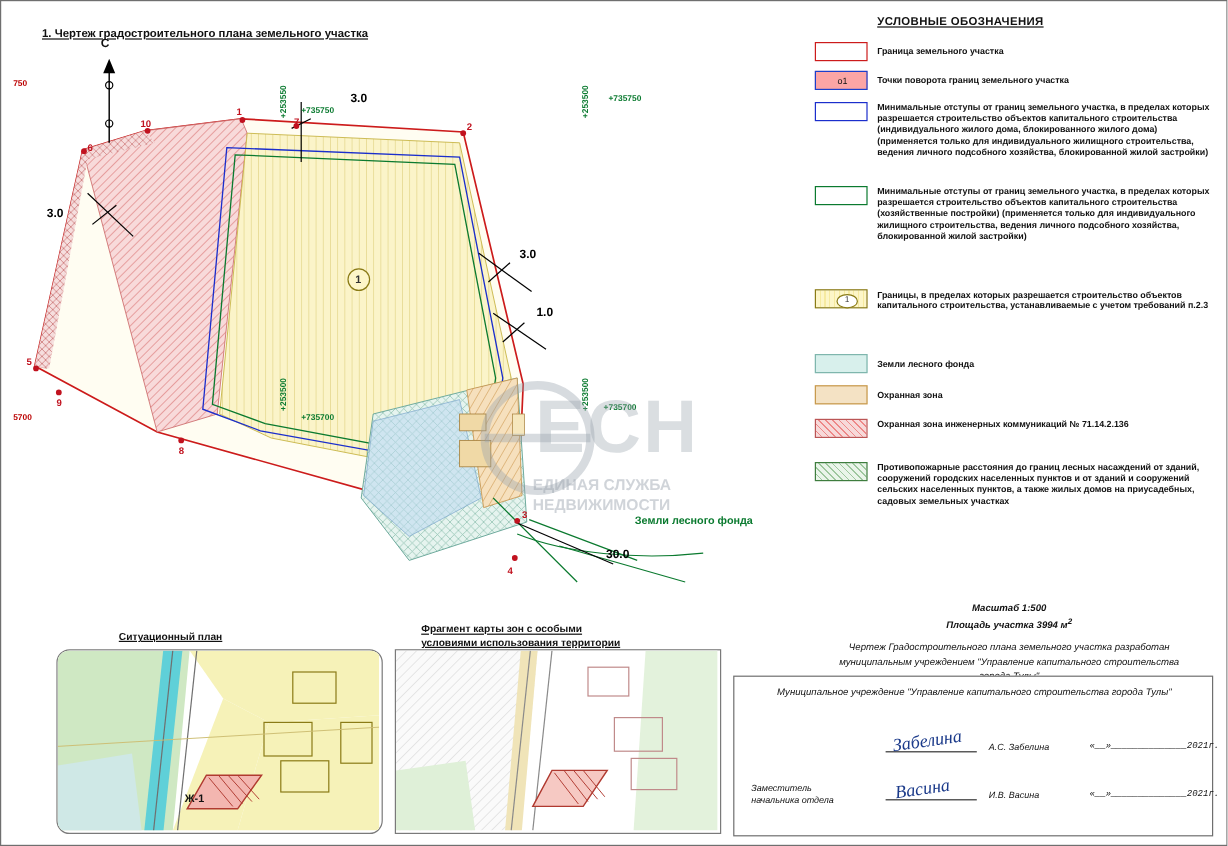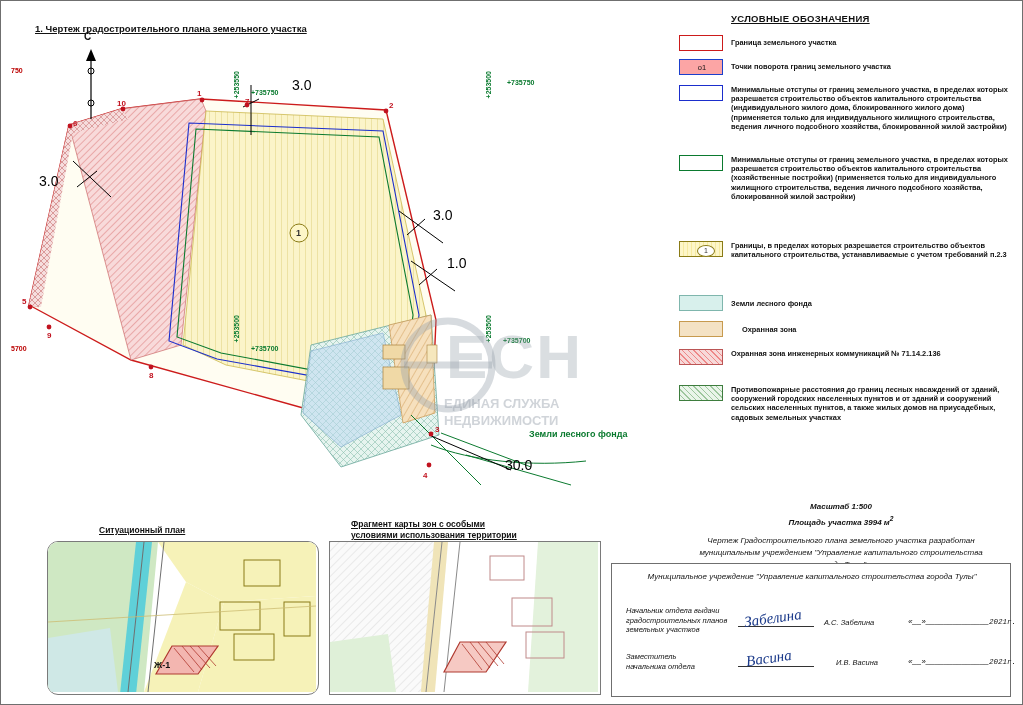--- a/index.html
+++ b/index.html
@@ -78,21 +78,21 @@
   }
 
   .lbl{position:absolute;font-size:7px;color:#111;white-space:nowrap;}
   .lbl-b{font-weight:bold;}
   .lbl-green{color:#0a7a2f;font-weight:bold;}
   .lbl-red{color:#b00;font-weight:bold;}
   .vert{writing-mode:vertical-rl;transform:rotate(180deg);}
 
   .ptnum{position:absolute;font-size:8px;font-weight:bold;color:#c1121f;}
 
-  .dim{position:absolute;font-size:14px;font-weight:normal;color:#000;}
+  .dim{position:absolute;font-size:10px;font-weight:bold;color:#000;}
 
   
   .sitplan-title{
     position:absolute;left:98px;top:524px;font-size:8.5px;font-weight:bold;
     text-decoration:underline;
   }
   .frag-title{
     position:absolute;left:350px;top:518px;font-size:8.5px;font-weight:bold;
     text-decoration:underline;line-height:11px;width:200px;
   }
@@ -304,21 +304,21 @@
       <div class="legend-text" style="top:0px;">Границы, в пределах которых разрешается строительство объектов капитального строительства, устанавливаемые с учетом требований п.2.3</div>
     </div>
 
     <div class="legend-row" style="top:286px;">
       <div class="swatch sw-forest" style="top:0;"></div>
       <div class="legend-text" style="top:4px;">Земли лесного фонда</div>
     </div>
 
     <div class="legend-row" style="top:312px;">
       <div class="swatch sw-ohran" style="top:0;"></div>
-      <div class="legend-text" style="top:4px;margin-left:11px;">Охранная зона</div>
+      <div class="legend-text" style="top:4px;">Охранная зона</div>
     </div>
 
     <div class="legend-row" style="top:340px;">
       <div class="swatch sw-comm" style="top:0;"></div>
       <div class="legend-text" style="top:0px;">Охранная зона инженерных коммуникаций № 71.14.2.136</div>
     </div>
 
     <div class="legend-row" style="top:376px;">
       <div class="swatch sw-fire" style="top:0;"></div>
       <div class="legend-text" style="top:0px;">Противопожарные расстояния до границ лесных насаждений от зданий, сооружений городских населенных пунктов и от зданий и сооружений сельских населенных пунктов, а также жилых домов на приусадебных, садовых земельных участках</div>
@@ -382,33 +382,28 @@
     <div class="b">
       <span>Площадь участка 3994 м</span><sup>2</sup>
     </div>
     <div style="margin-top:6px;">Чертеж Градостроительного плана земельного участка разработан</div>
     <div>муниципальным учреждением "Управление капитального строительства города Тулы"</div>
   </div>
 
   <div class="stamp">
     <div class="stamp-head">Муниципальное учреждение "Управление капитального строительства города Тулы"</div>
 
-    <div class="stamp-row" style="top:42px;">
-      <div>Начальник отдела выдачи</div>
-      <div>градостроительных планов</div>
-      <div>земельных участков</div>
-    </div>
     <div class="rule" style="left:126px;top:62px;width:76px;"></div>
     <div class="sig" style="left:132px;top:46px;">Забелина</div>
     <div class="stamp-name" style="left:212px;top:54px;">А.С. Забелина</div>
     <div class="stamp-date" style="left:296px;top:54px;">«__»______________2021г.</div>
 
     <div class="stamp-row" style="top:88px;">
       <div>Заместитель</div>
       <div>начальника отдела</div>
     </div>
     <div class="rule" style="left:126px;top:102px;width:76px;"></div>
     <div class="sig" style="left:134px;top:86px;">Васина</div>
-    <div class="stamp-name" style="left:224px;top:94px;">И.В. Васина</div>
+    <div class="stamp-name" style="left:212px;top:94px;">И.В. Васина</div>
     <div class="stamp-date" style="left:296px;top:94px;">«__»______________2021г.</div>
   </div>
 
 </div>
 
 </body></html>

